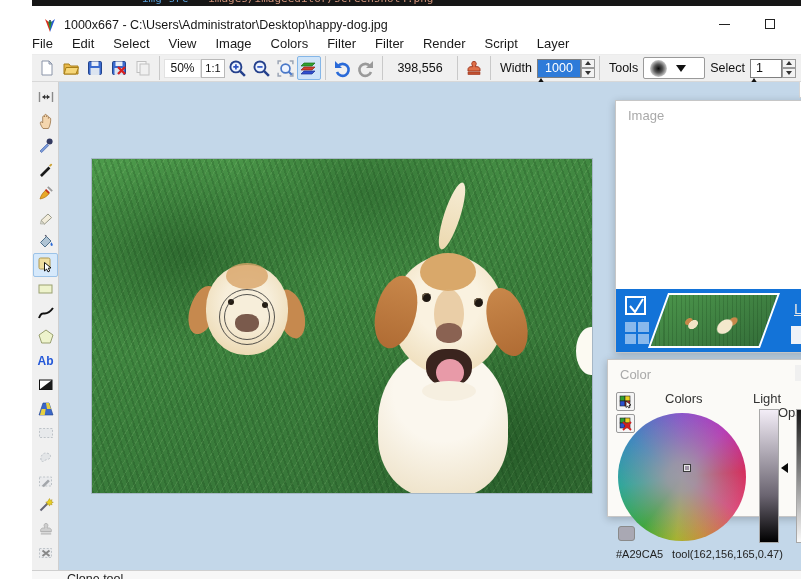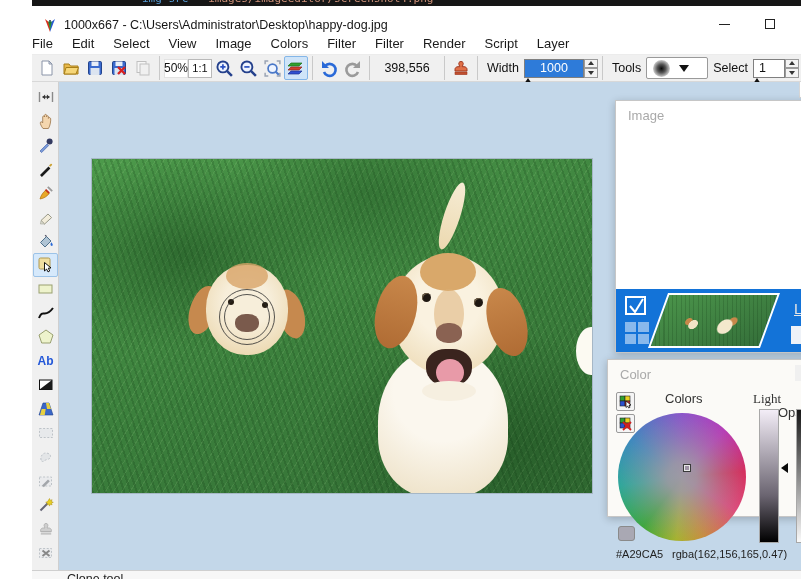--- a/index.html
+++ b/index.html
@@ -30,25 +30,25 @@
 
   
   .toolbar { left:0; top:55px; width:801px; height:27px; background:#f0f0f0;
     border-bottom:1px solid #d8d8d8; display:flex; align-items:center; padding:0 3px; }
   .tbtn { width:24px; height:24px; display:flex; align-items:center; justify-content:center; flex:none; }
   .tbtn.dim { opacity:.45; }
   .tsep { width:1px; height:24px; background:#c9c9c9; margin:0 4px; flex:none; }
   .tlabel { font-size:12.5px; color:#111; margin:0 5px; flex:none; }
   .tfield { height:19px; background:#fff; border:1px solid #b9b9b9; font-size:12px; color:#111;
     display:flex; align-items:center; justify-content:center; flex:none; position:relative; }
-  .zoomfield { width:24px; border-color:#e2e2e2; }
+  .zoomfield { width:37px; border-color:#e2e2e2; }
   .ratio { width:24px; font-size:11px; }
   .coords { width:66px; font-size:12.5px; color:#111; text-align:center; flex:none; }
   .numwrap { display:flex; flex:none; position:relative; }
-  .numfield { width:60px; height:19px; border:1px solid #7f7f7f; font-size:12.5px;
+  .numfield { width:44px; height:19px; border:1px solid #7f7f7f; font-size:12.5px;
     display:flex; align-items:center; justify-content:center; }
   .numfield.sel { background:#2e7bd9; color:#fff; }
   .numfield.plain { background:#fff; color:#111; justify-content:flex-start; padding-left:5px; width:32px; }
   .corner-tri { position:absolute; left:0px; bottom:-6px; width:0; height:0;
     border-left:4px solid transparent; border-right:4px solid transparent; border-bottom:6px solid #111; }
   .spinner { width:14px; height:19px; display:flex; flex-direction:column; flex:none; }
   .spinner div { flex:1; background:#f3f3f3; border:1px solid #9a9a9a; display:flex;
     align-items:center; justify-content:center; }
   .spin-up:after { content:""; border-left:3px solid transparent; border-right:3px solid transparent;
     border-bottom:4px solid #333; }
@@ -539,21 +539,21 @@
       </div>
     </div>
   </div>
 
   <div class="abs color-panel">
     <div class="panel-header">
       <div class="panel-title">Color</div>
       <div class="panel-close" style="right:8px">x</div>
     </div>
     <span class="cp-label" style="left:57px; top:31px;">Colors</span>
-    <span class="cp-label" style="left:145px; top:31px;font-family:Liberation Serif, serif;">Light</span>
+    <span class="cp-label" style="left:145px; top:31px;">Light</span>
     <span class="cp-label" style="left:170px; top:45px;">Opacity</span>
     <div class="cp-btn" style="top:32px;">
       <svg width="14" height="14" viewBox="0 0 14 14">
         <rect x="1" y="1" width="5" height="5" fill="#30a030" stroke="#222" stroke-width=".6"></rect>
         <rect x="6" y="1" width="5" height="5" fill="#e8d020" stroke="#222" stroke-width=".6"></rect>
         <rect x="1" y="6" width="5" height="5" fill="#2a50d0" stroke="#222" stroke-width=".6"></rect>
         <rect x="6" y="6" width="5" height="5" fill="#d03030" stroke="#222" stroke-width=".6"></rect>
         <path d="M7 6 l5 4 -2 .3 1 2 -1.3 .7 -1 -2 -1.7 1.5 z" fill="#fff" stroke="#000" stroke-width=".7"></path>
       </svg>
     </div>
@@ -568,21 +568,21 @@
     </div>
     <div class="wheel"></div>
     <div class="wheel-marker"></div>
     <div class="vbar lightbar"></div>
     <div class="bar-marker" style="left:173px; top:103px;"></div>
     <div class="vbar opacitybar"></div>
     <div class="bar-marker" style="left:210px; top:103px;"></div>
     <div class="cur-swatch"></div>
     <div class="cp-values">
       <span>#A29CA5</span>
-      <span>rgba(162,156,165,0.47)</span>
+      <span>tool(162,156,165,0.47)</span>
     </div>
   </div>
 
   <div class="abs statusbar">
     <span>Clone tool</span>
   </div>
 
 </div>
 
 </body></html>

